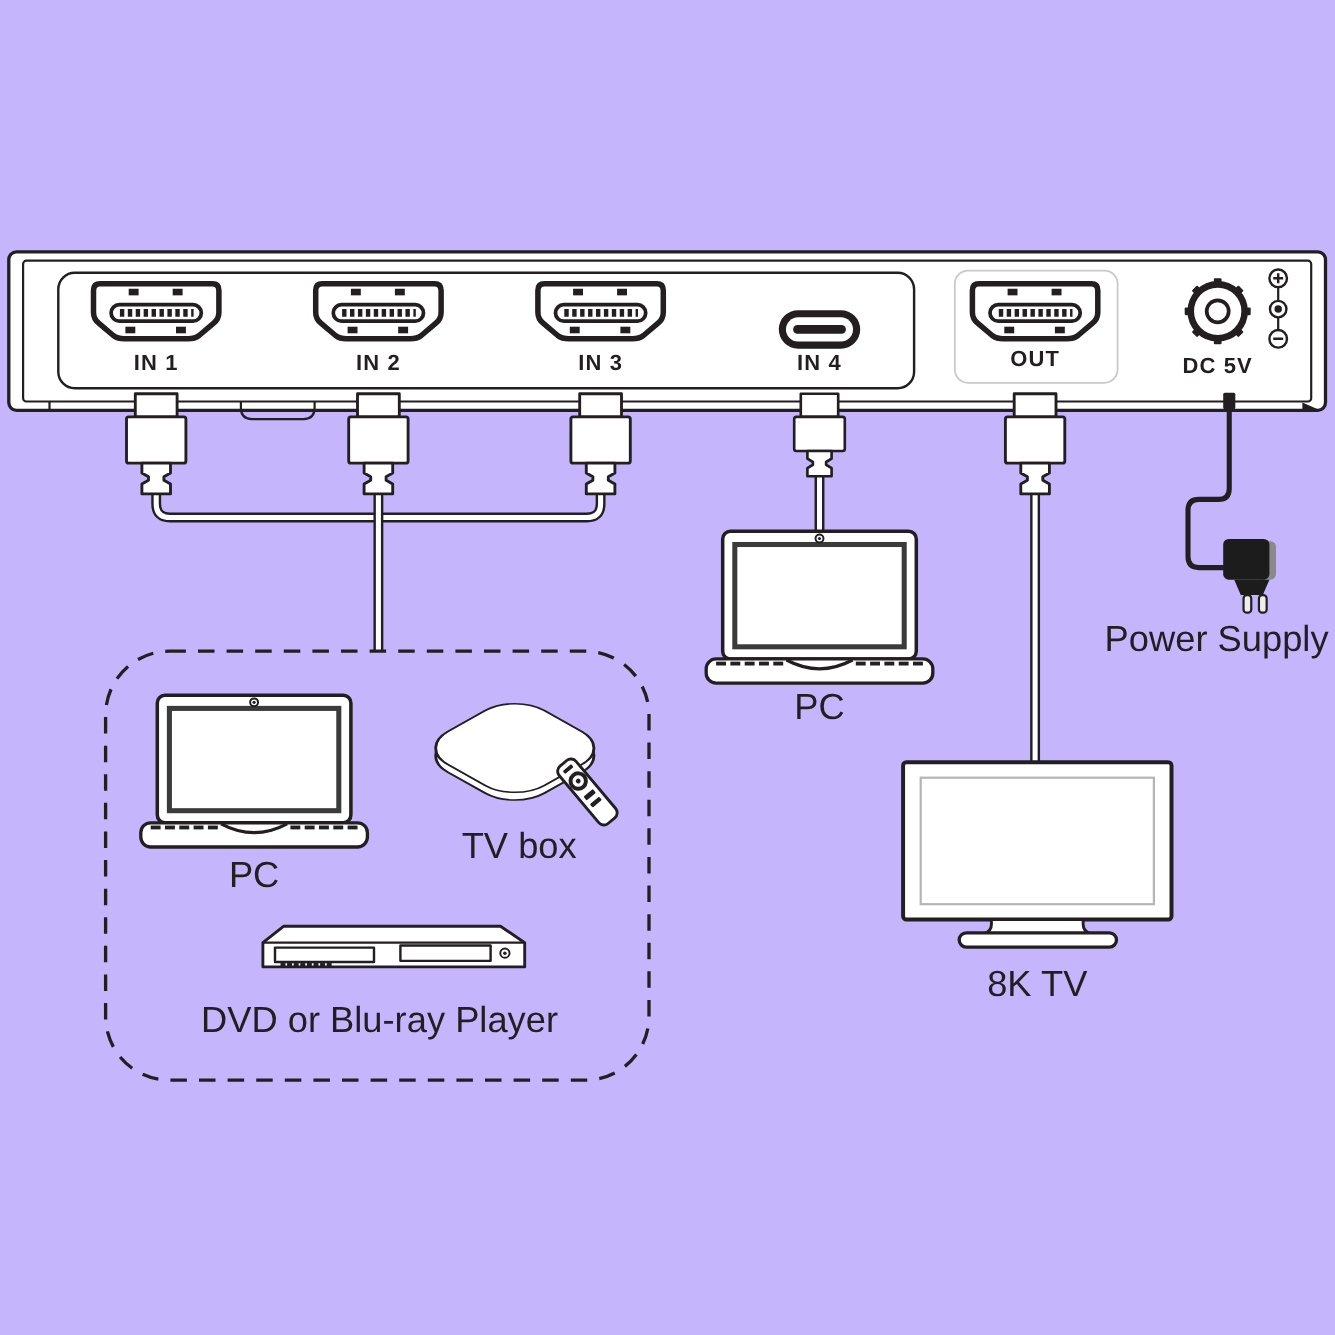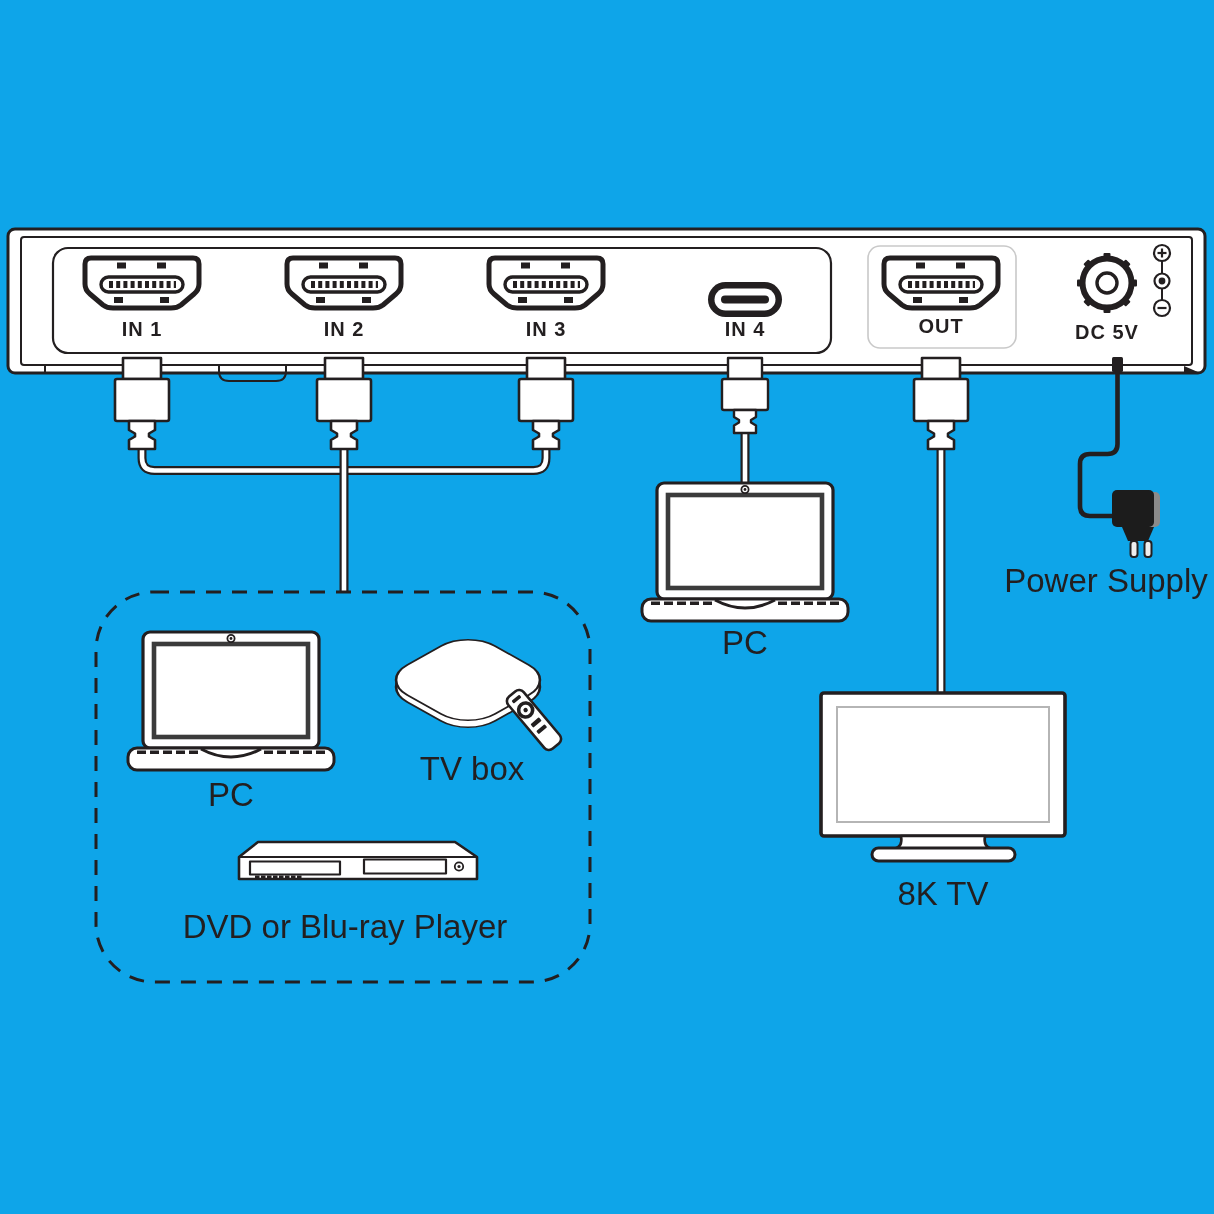--- a/index.html
+++ b/index.html
@@ -1,16 +1,16 @@
 <!DOCTYPE html>
 <html><head>
 <meta charset="utf-8">
 <style>
   html,body{margin:0;padding:0;background:#ffffff;}
-  .canvas{position:relative;width:1214px;height:1214px;background:#0ea5e9;overflow:hidden;}
+  .canvas{position:relative;width:1214px;height:1214px;background:#c4b5fd;overflow:hidden;}
   svg{position:absolute;left:0;top:0;}
   .outline{fill:#fff;stroke:#231f20;stroke-linejoin:round;}
   .thin{fill:none;stroke:#231f20;}
   .blk{fill:#231f20;stroke:none;}
   .faint{fill:none;stroke:#c9c9c9;}
   .cable-o{fill:none;stroke:#231f20;stroke-width:9;stroke-linejoin:round;}
   .cable-i{fill:none;stroke:#ffffff;stroke-width:4.6;stroke-linejoin:round;}
   .pwr{fill:none;stroke:#231f20;stroke-width:4.6;}
   text{font-family:"Liberation Sans","DejaVu Sans",sans-serif;fill:#231f20;text-anchor:middle;}
   .port-label{font-weight:bold;font-size:20px;letter-spacing:1px;}

